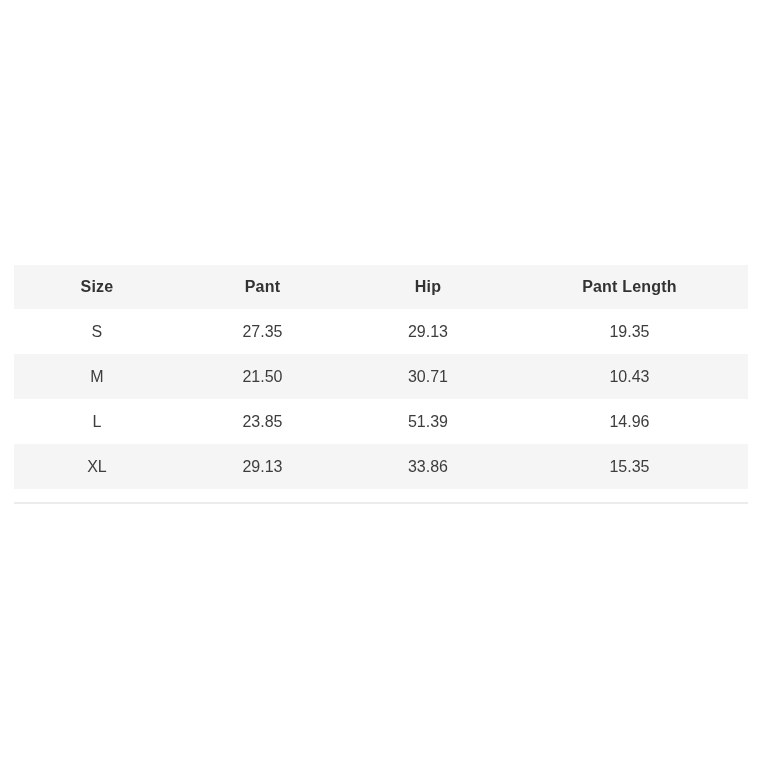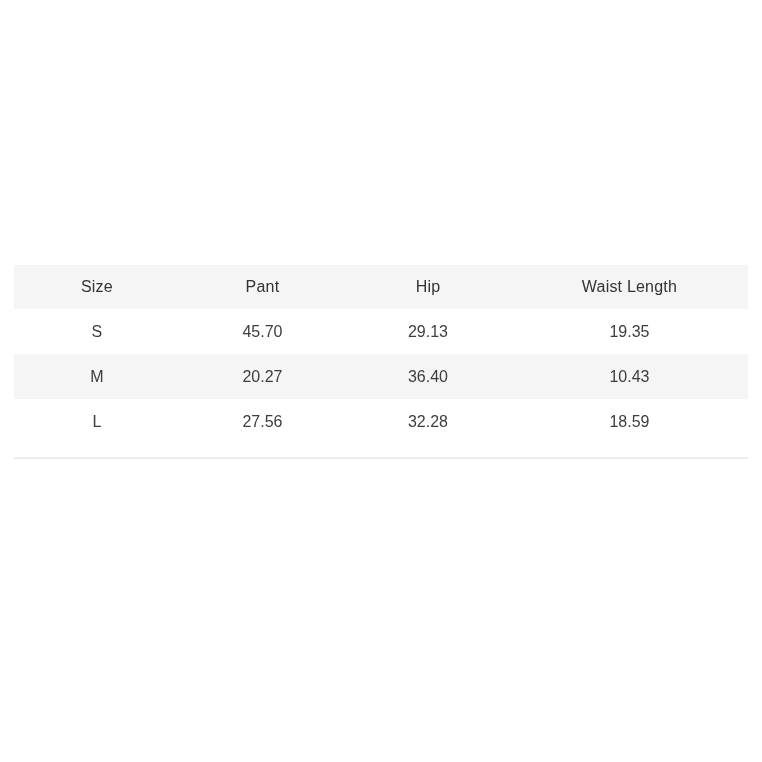--- a/index.html
+++ b/index.html
@@ -25,21 +25,21 @@
     border-collapse: collapse;
     table-layout: fixed;
   }
   col.c1 { width: 22.6%; }
   col.c2 { width: 22.5%; }
   col.c3 { width: 22.6%; }
   col.c4 { width: 32.3%; }
   table.size-table th {
     height: 44px;
     font-size: 16px;
-    font-weight: 400;
+    font-weight: 700;
     color: #333333;
     text-align: center;
     vertical-align: middle;
     padding: 0;
     background: #f5f5f5;
     letter-spacing: 0.2px;
   }
   table.size-table td {
     height: 45px;
     font-size: 16px;
@@ -67,38 +67,44 @@
       <col class="c1">
         <col class="c2">
         <col class="c3">
         <col class="c4">
     </colgroup>
     <thead>
       <tr>
         <th>Size</th>
         <th>Pant</th>
         <th>Hip</th>
-        <th>Waist Length</th>
+        <th>Pant Length</th>
       </tr>
     </thead>
     <tbody>
       <tr>
         <td>S</td>
-        <td>45.70</td>
+        <td>27.35</td>
         <td>29.13</td>
         <td>19.35</td>
       </tr>
       <tr class="striped">
         <td>M</td>
-        <td>20.27</td>
-        <td>36.40</td>
+        <td>21.50</td>
+        <td>30.71</td>
         <td>10.43</td>
       </tr>
       <tr>
         <td>L</td>
-        <td>27.56</td>
-        <td>32.28</td>
-        <td>18.59</td>
+        <td>23.85</td>
+        <td>51.39</td>
+        <td>14.96</td>
+      </tr>
+      <tr class="striped">
+        <td>XL</td>
+        <td>29.13</td>
+        <td>33.86</td>
+        <td>15.35</td>
       </tr>
     </tbody>
   </table>
   <div class="divider"></div>
 </div>
 
 </body></html>

